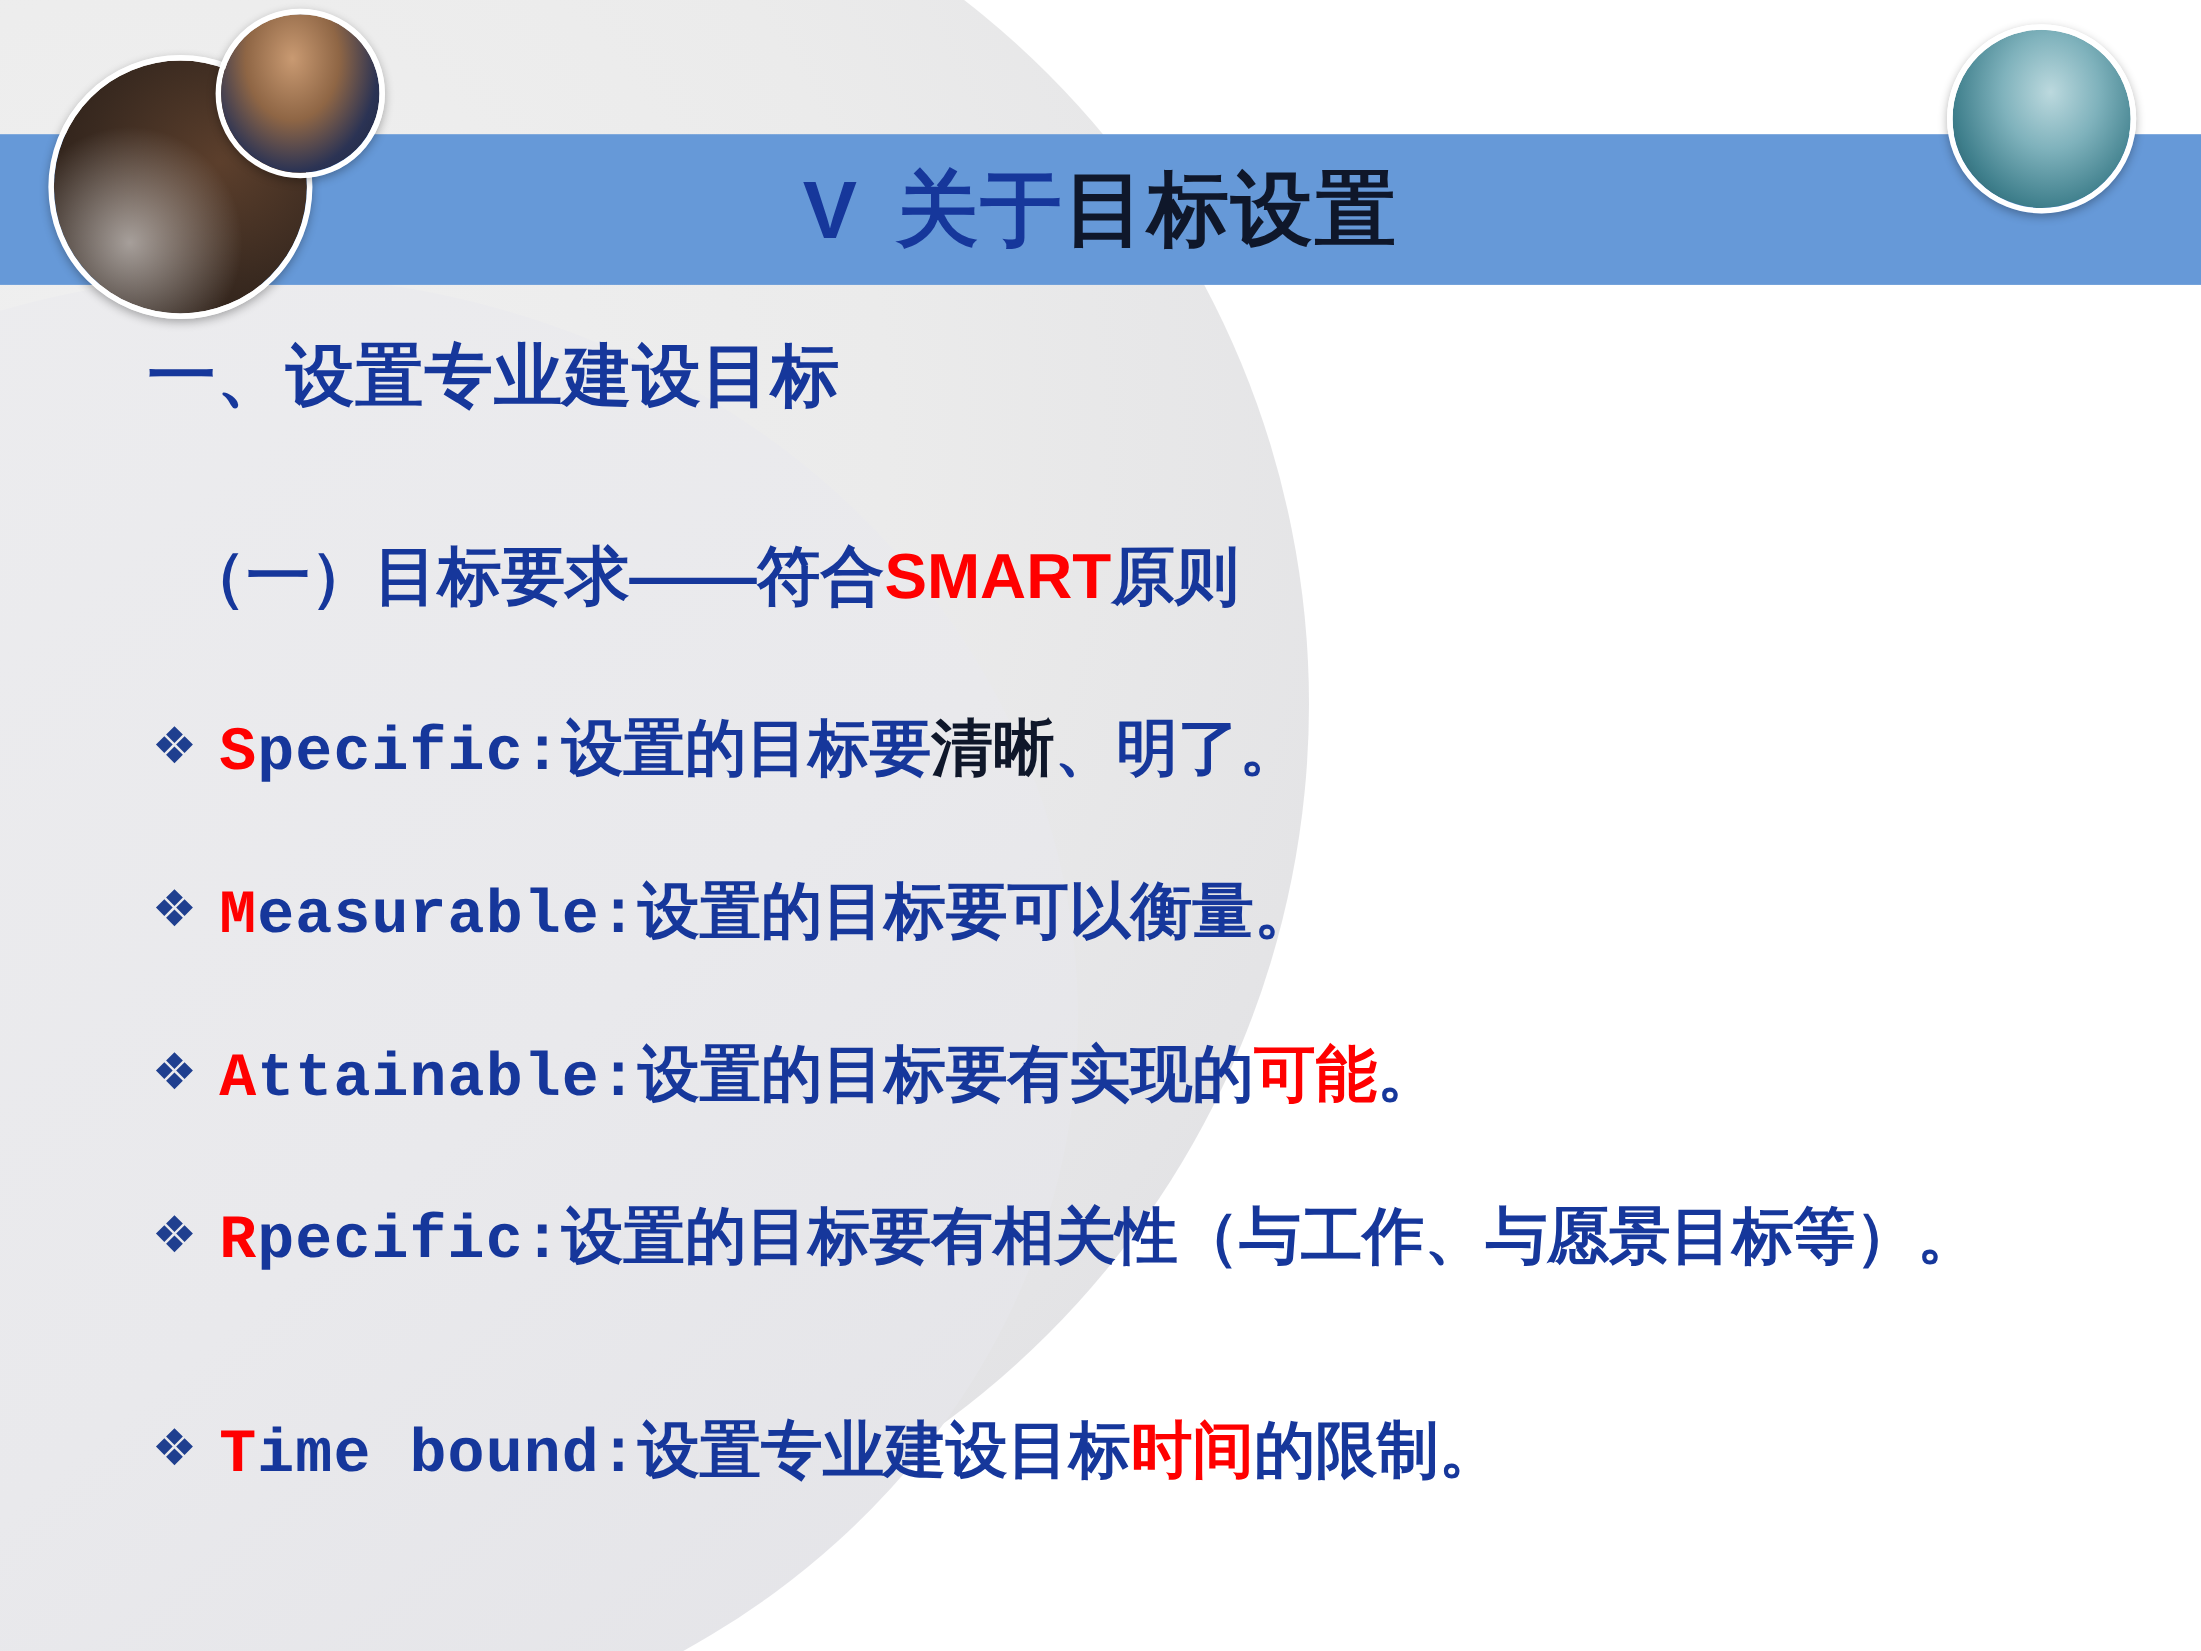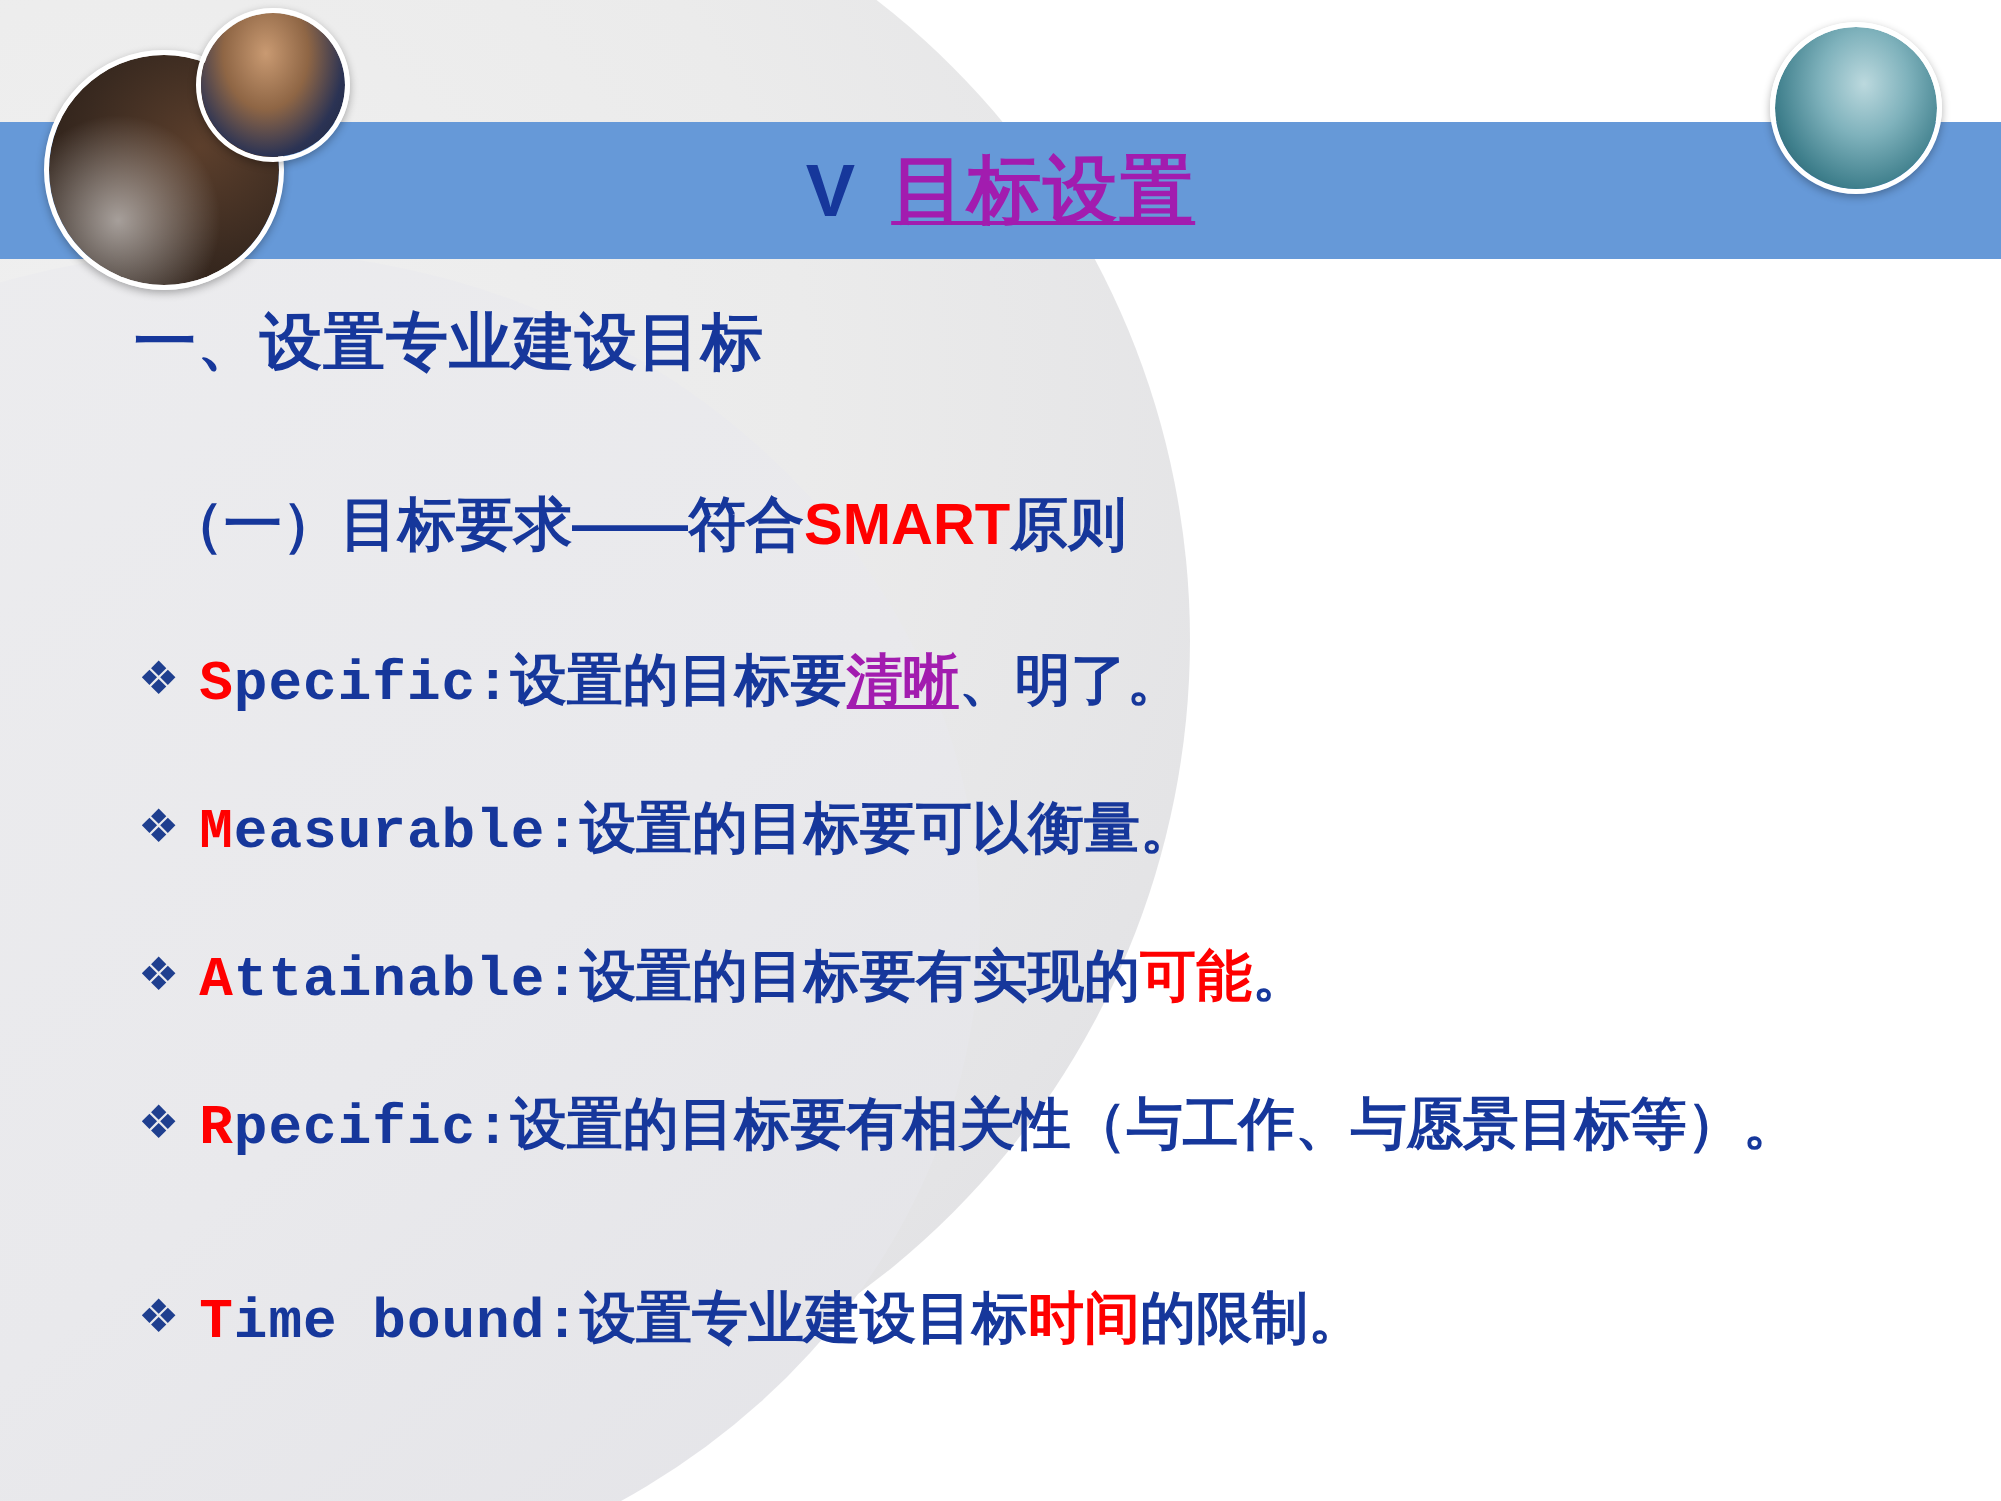--- a/index.html
+++ b/index.html
@@ -61,22 +61,21 @@
     align-items: center;
     justify-content: center;
     z-index: 4;
     white-space: nowrap;
     font-size: 74px;
     font-weight: bold;
     letter-spacing: 2px;
   }
   .t-dark { color: #16379b; }
   .t-orange-ul {
-    color: #a21caf;
-    text-decoration: underline;
+    color: #0f172a;
     text-underline-offset: 6px;
     text-decoration-thickness: 4px;
   }
   .gap-sm { display: inline-block; width: 34px; }
 
   
   .bubble {
     position: absolute;
     border-radius: 50%;
     overflow: hidden;
@@ -190,20 +189,21 @@
 <div id="slide">
 
   <div class="bg-circle"></div>
   <div class="bg-circle-2"></div>
 
   <div class="banner"></div>
 
   <div class="banner-title">
     <span class="t-dark">V</span>
     <span class="gap-sm"></span>
+    <span class="t-dark">关于</span>
     <span class="t-orange-ul">目标设置</span>
   </div>
 
   <div class="bubble bubble-a">
     <div class="bubble-inner"></div>
   </div>
   <div class="bubble bubble-b">
     <div class="bubble-inner"></div>
   </div>
   <div class="bubble bubble-c">

